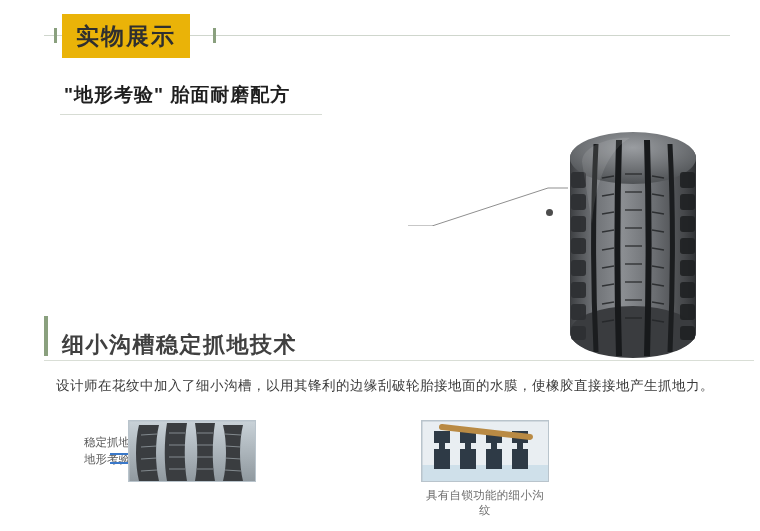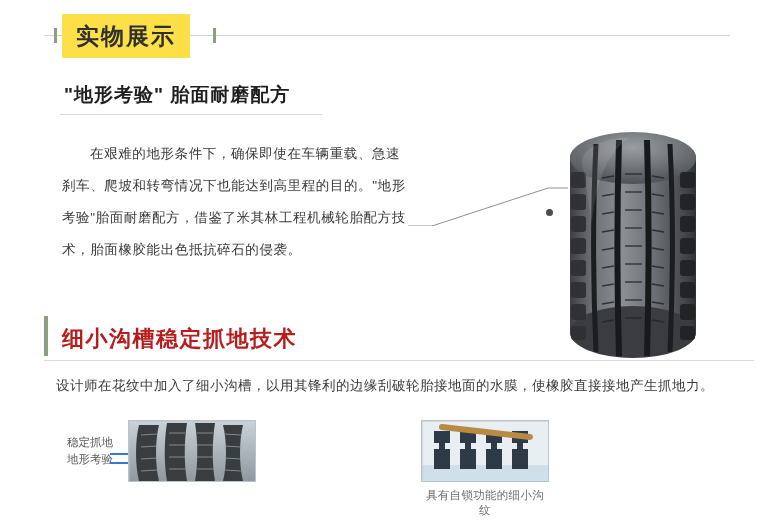--- a/index.html
+++ b/index.html
@@ -35,21 +35,21 @@
     left: 44px;
     right: 30px;
     top: 21px;
     height: 1px;
     background: #cfd6cd;
   }
   .header-title-wrap {
     position: absolute;
     left: 62px;
     top: 0;
-    background: #fde047;
+    background: #eab308;
     padding: 0 14px;
     height: 44px;
     display: flex;
     align-items: center;
   }
   .header-title {
     font-size: 23px;
     font-weight: bold;
     color: #2f2f2f;
     letter-spacing: 2px;
@@ -142,24 +142,24 @@
     position: absolute;
     left: 44px;
     top: 8px;
     width: 4px;
     height: 40px;
     background: #8aa07e;
   }
   .sec2-title {
     position: absolute;
     left: 62px;
-    top: 16px;
+    top: 22px;
     font-size: 22px;
     font-weight: bold;
-    color: #b91c1c;
+    color: #404040;
     letter-spacing: 1.5px;
   }
   .sec2-underline {
     position: absolute;
     left: 44px;
     top: 52px;
     width: 710px;
     height: 1px;
     background: #d9ded6;
   }
@@ -214,21 +214,21 @@
   }
 
   .left-label {
     position: absolute;
     left: 6px;
     top: 14px;
     width: 80px;
     font-size: 11.5px;
     color: #5a5a5a;
     line-height: 17px;
-    text-align: center;
+    text-align: right;
   }
 
   .arrow-overlay {
     position: absolute;
     left: 64px;
     top: 26px;
     width: 86px;
     height: 26px;
     pointer-events: none;
   }
@@ -253,21 +253,20 @@
     <div class="tick left"></div>
     <div class="tick right"></div>
     <div class="header-title-wrap">
       <span class="header-title">实物展示</span>
     </div>
   </div>
 
   <div class="sec1">
     <div class="sec1-title">"地形考验" 胎面耐磨配方</div>
     <div class="sec1-underline"></div>
-    <div class="sec1-body">在艰难的地形条件下，确保即使在车辆重载、急速刹车、爬坡和转弯情况下也能达到高里程的目的。"地形考验"胎面耐磨配方，借鉴了米其林工程机械轮胎配方技术，胎面橡胶能出色抵抗碎石的侵袭。</div>
 
     <svg class="pointer" viewBox="0 0 160 42" xmlns="http://www.w3.org/2000/svg">
       <polyline points="0,42 24,42 140,4 160,4" fill="none" stroke="#8f8f8f" stroke-width="1"></polyline>
     </svg>
     <div class="pointer-dot"></div>
 
     <svg class="tire-photo" viewBox="0 0 162 262" xmlns="http://www.w3.org/2000/svg">
       <defs>
         <linearGradient id="tireSide" x1="0" y1="0" x2="1" y2="0">
           <stop offset="0" stop-color="#3d3f42"></stop>

